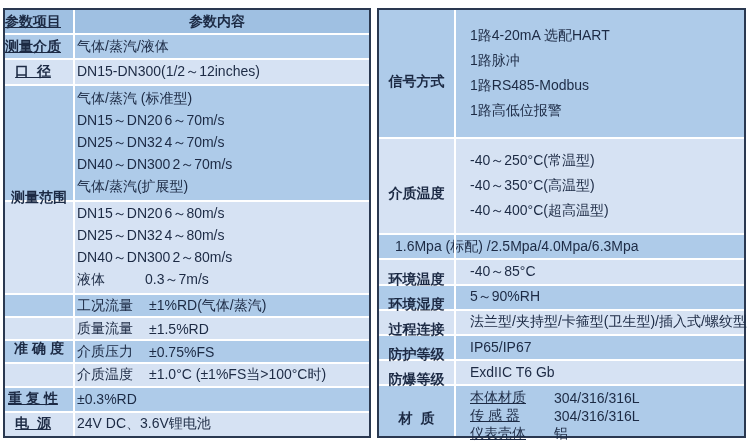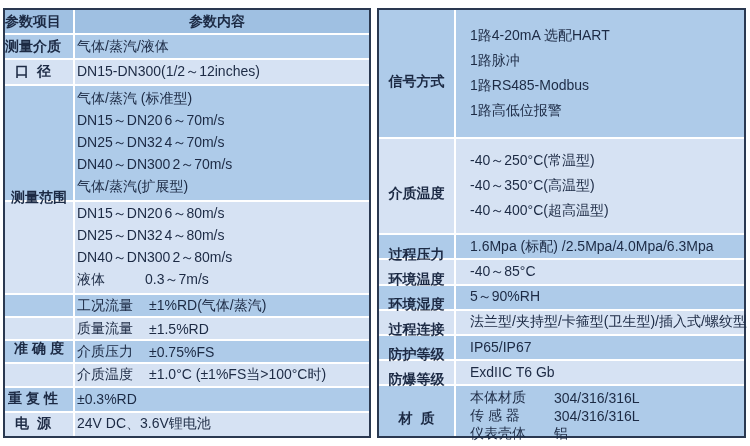--- a/index.html
+++ b/index.html
@@ -22,31 +22,31 @@
     border-bottom:2px solid #ffffff;min-height:0;
   }
   .band.no-bb{border-bottom:none;}
   .hdr{background:#9fc0e2;}
   .med{background:#aecbe9;}
   .light{background:#d6e2f3;}
   .lblcell{
     flex:none;display:flex;align-items:center;justify-content:center;
     font-size:14px;font-weight:700;white-space:pre;z-index:3;
   }
-  #tbl-left .lblcell{width:56px;}
+  #tbl-left .lblcell{width:56px;text-decoration:underline;}
   #tbl-right .lblcell{width:75px;margin-top:16px;}
   .content{
     flex:1;display:flex;flex-direction:column;justify-content:space-around;
     padding:2px 4px 2px 16px;font-size:14px;font-weight:500;min-width:0;
   }
   .content.center{align-items:center;justify-content:center;padding-left:8px;font-weight:700;}
   .line{display:flex;align-items:center;white-space:pre;}
   .nm{min-width:66px;margin-right:2px;white-space:pre;}
   .nm-sm{min-width:62px;margin-right:10px;white-space:pre;}
-  .nm-mt{min-width:72px;margin-right:12px;white-space:pre;}
+  .nm-mt{min-width:72px;margin-right:12px;white-space:pre;text-decoration:underline;}
   .section{position:relative;display:flex;flex-direction:column;min-height:0;}
   .abslbl{
     position:absolute;left:0;top:16px;bottom:0;display:flex;align-items:center;
     justify-content:center;font-size:14px;font-weight:700;white-space:pre;z-index:3;
   }
   #tbl-left .abslbl{width:68px;}
   
   .f1{flex:1 1 0;} .f4{flex:4 1 0;} .f5{flex:5 1 0;} .f9{flex:9 1 0;}
   .rf132{flex:132 1 0;} .rf98{flex:98 1 0;} .rf24{flex:24 1 0;} .rf52{flex:52 1 0;}
 </style>
@@ -157,21 +157,20 @@
   <div class="band light rf98">
     <div class="lblcell">介质温度</div>
     <div class="content" style="padding-top:10px;padding-bottom:10px;">
       <div class="line">-40～250°C(常温型)</div>
       <div class="line">-40～350°C(高温型)</div>
       <div class="line">-40～400°C(超高温型)</div>
     </div>
   </div>
 
   <div class="band med rf24">
-    <div class="lblcell">过程压力</div>
     <div class="content">
         <div class="line">1.6Mpa (标配) /2.5Mpa/4.0Mpa/6.3Mpa</div>
       </div>
   </div>
   <div class="band light rf24">
     <div class="lblcell">环境温度</div>
     <div class="content">
         <div class="line">-40～85°C</div>
       </div>
   </div>

